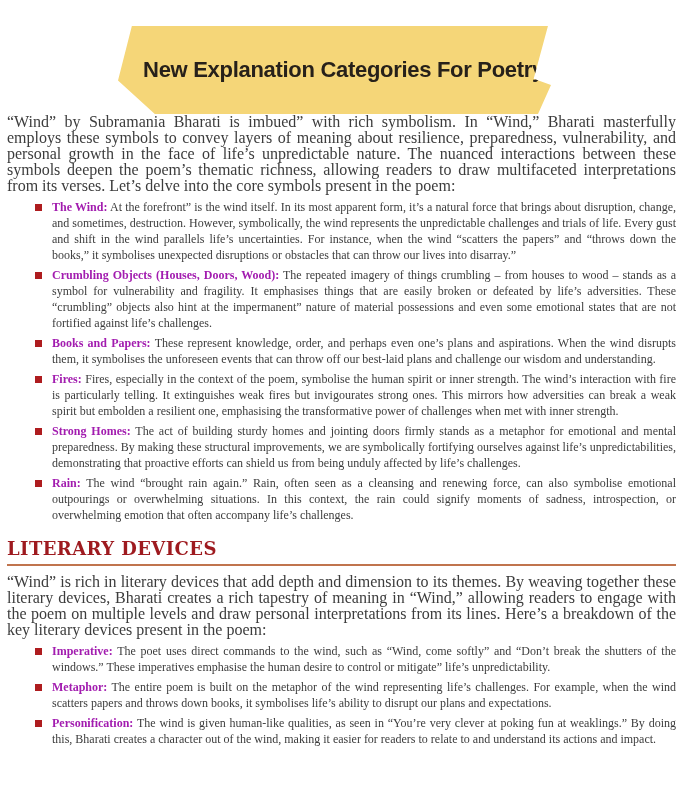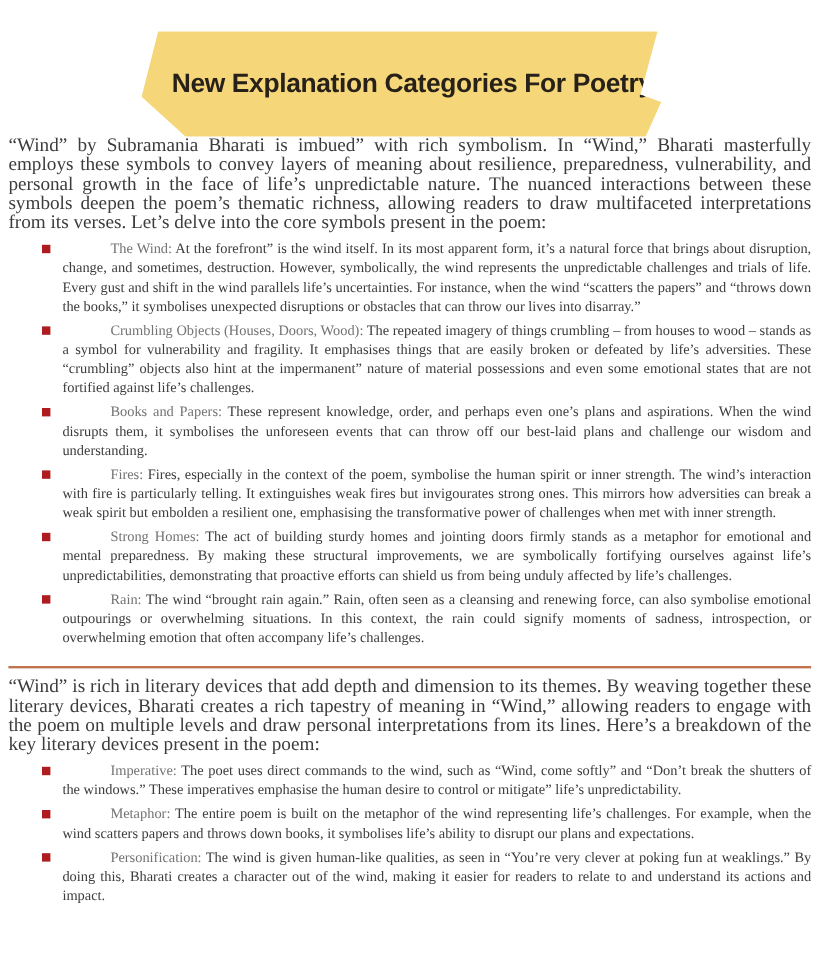--- a/index.html
+++ b/index.html
@@ -42,21 +42,21 @@
   .intro {
     font-size:16px; line-height:16px; text-align:justify;
     margin-bottom:5px;
   }
   .bullet-item { display:flex; margin-top:4px; margin-bottom:4px; }
   .sq {
     flex:none; width:7px; height:7px; background:#ae1c1f;
     margin:5px 10px 0 28px;
   }
   .bt { flex:1; font-size:12px; line-height:16px; text-align:justify; }
-  .lead { font-weight:normal; color:#737373;margin-left:40px; }
+  .lead { font-weight:bold; color:#a21caf; }
 </style>
 </head>
 <body>
 
 <div class="page">
 
   <div class="banner-row">
     <div class="banner">
       <div class="banner-line">New Explanation Categories For Poetry:</div>
     </div>
@@ -88,20 +88,21 @@
     <span class="sq"></span>
     <div class="bt"><span class="lead">Strong Homes:</span><span> The act of building sturdy homes and jointing doors firmly stands as a metaphor for emotional and mental preparedness. By making these structural improvements, we are symbolically fortifying ourselves against life’s unpredictabilities, demonstrating that proactive efforts can shield us from being unduly affected by life’s challenges.</span></div>
   </div>
 
   <div class="bullet-item">
     <span class="sq"></span>
     <div class="bt"><span class="lead">Rain:</span><span> The wind “brought rain again.” Rain, often seen as a cleansing and renewing force, can also symbolise emotional outpourings or overwhelming situations. In this context, the rain could signify moments of sadness, introspection, or overwhelming emotion that often accompany life’s challenges.</span></div>
   </div>
 
   <div class="h2-block">
+    <div class="section-heading">LITERARY DEVICES</div>
     <div class="rule"></div>
   </div>
   <p class="intro">“Wind” is rich in literary devices that add depth and dimension to its themes. By weaving together these literary devices, Bharati creates a rich tapestry of meaning in “Wind,” allowing readers to engage with the poem on multiple levels and draw personal interpretations from its lines. Here’s a breakdown of the key literary devices present in the poem:</p>
 
   <div class="bullet-item">
     <span class="sq"></span>
     <div class="bt"><span class="lead">Imperative:</span><span> The poet uses direct commands to the wind, such as “Wind, come softly” and “Don’t break the shutters of the windows.” These imperatives emphasise the human desire to control or mitigate” life’s unpredictability.</span></div>
   </div>
 
   <div class="bullet-item">

